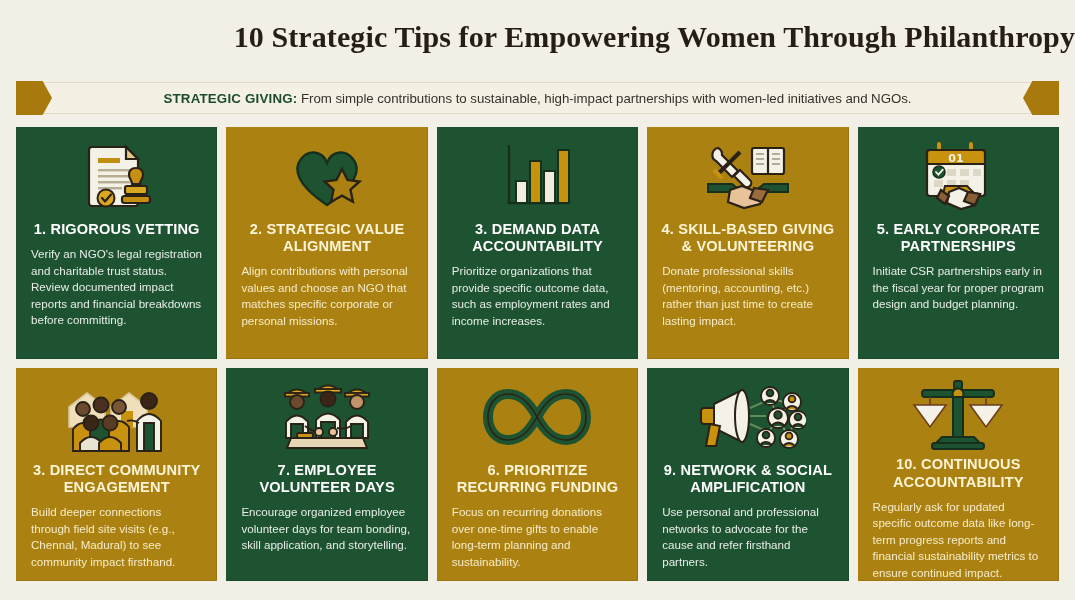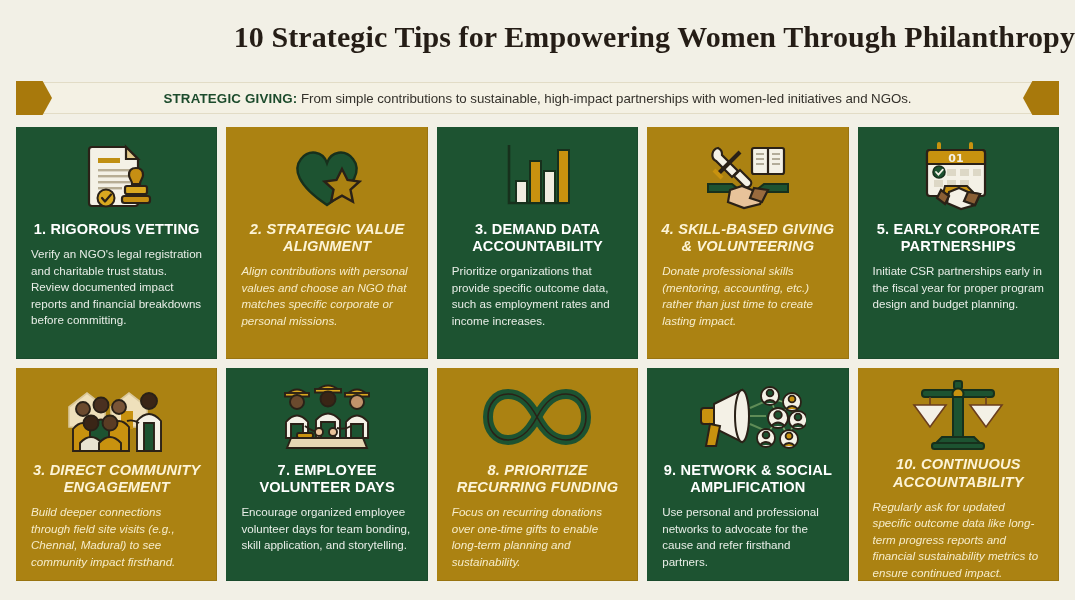--- a/index.html
+++ b/index.html
@@ -88,21 +88,20 @@
     box-sizing: border-box;
     display: flex;
     flex-direction: column;
     align-items: center;
   }
   .card.green {
     background: #1d5331;
   }
   .card.gold {
     background: #ab8212;
-    font-style: italic;
   }
 
   .icon-wrap {
     height: 82px;
     display: flex;
     align-items: center;
     justify-content: center;
     margin-top: 8px;
   }
   .card-title {
@@ -305,21 +304,21 @@
     <div class="card-body">Encourage organized employee volunteer days for team bonding, skill application, and storytelling.</div>
   </div>
 
   <div class="card gold">
     <div class="icon-wrap">
       <svg width="112" height="66" viewBox="0 0 112 66">
         <path d="M56 33 C47 16 38 10 27 10 C15 10 7 20 7 33 C7 46 15 56 27 56 C38 56 47 50 56 33 C65 16 74 10 85 10 C97 10 105 20 105 33 C105 46 97 56 85 56 C74 56 65 50 56 33 z" fill="none" stroke="#1d5331" stroke-width="10" stroke-linecap="round"></path>
         <path d="M56 33 C47 16 38 10 27 10 C15 10 7 20 7 33 C7 46 15 56 27 56 C38 56 47 50 56 33 C65 16 74 10 85 10 C97 10 105 20 105 33 C105 46 97 56 85 56 C74 56 65 50 56 33 z" fill="none" stroke="#2a2117" stroke-width="1.6"></path>
       </svg>
     </div>
-    <div class="card-title">8. PRIORITIZE RECURRING FUNDING</div>
+    <div class="card-title">6. PRIORITIZE RECURRING FUNDING</div>
     <div class="card-body">Focus on recurring donations over one-time gifts to enable long-term planning and sustainability.</div>
   </div>
 
   <div class="card green">
     <div class="icon-wrap">
       <svg width="116" height="74" viewBox="0 0 116 74">
         <g stroke="#2a2117" stroke-width="2">
           <path d="M14 28 h10 v16 h-10 a3 3 0 0 1 -3 -3 v-10 a3 3 0 0 1 3 -3 z" fill="#c8920f"></path>
           <path d="M24 24 l28 -14 v52 l-28 -14 z" fill="#f4f1e6"></path>
           <ellipse cx="52" cy="36" rx="7" ry="26" fill="#f4f1e6"></ellipse>

